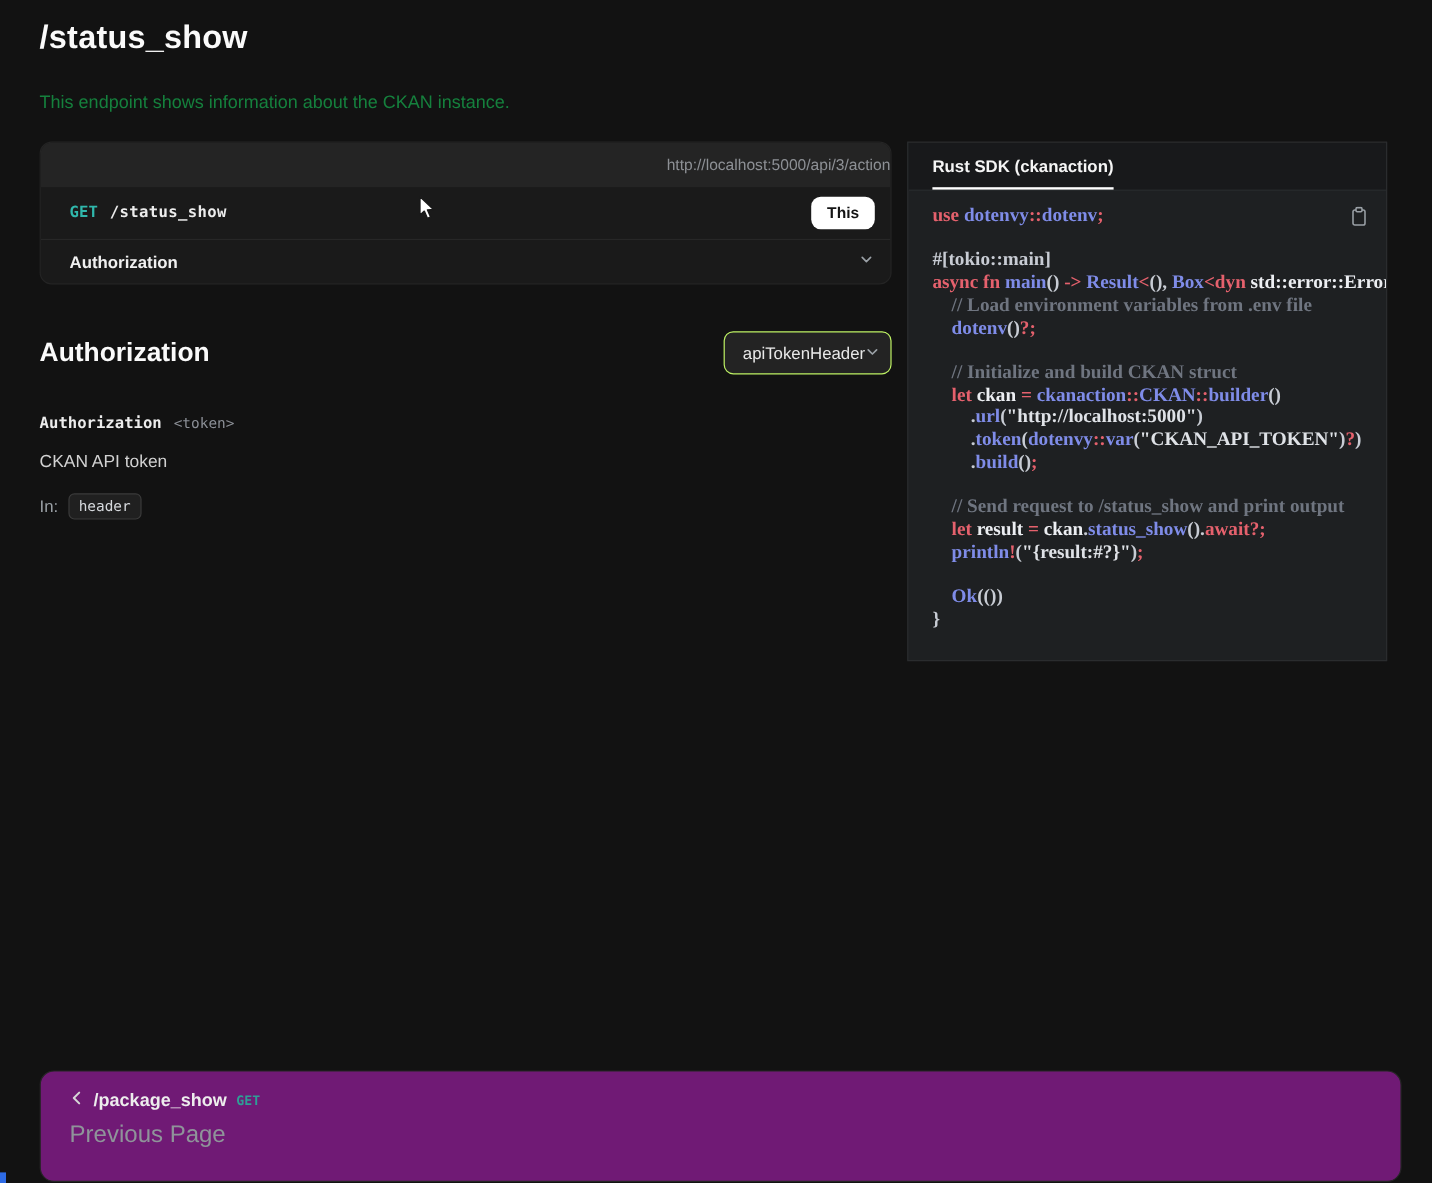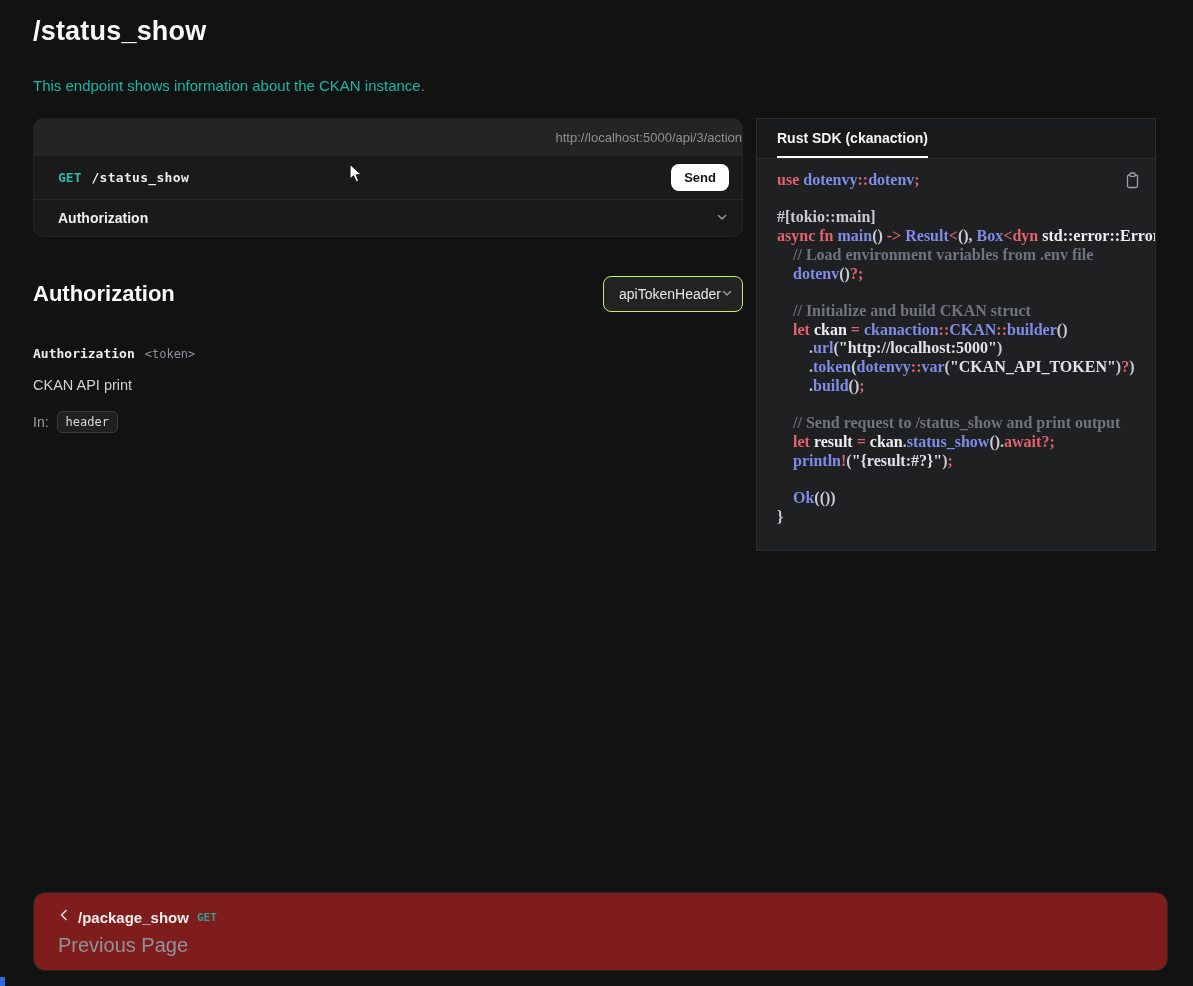--- a/index.html
+++ b/index.html
@@ -12,21 +12,21 @@
     color:#e5e5e5;
   }
 
   
   .page-title {
     position:absolute; left:33px; top:16px;
     font-size:27px; font-weight:700; color:#fafafa; letter-spacing:.2px;
   }
   .page-desc {
     position:absolute; left:33px; top:77px;
-    font-size:15px; color:#14b8a6;
+    font-size:15px; color:#15803d;
   }
 
   .playground-card {
     position:absolute; left:33px; top:118px; width:710px;
     background:#1a1a1a; border:1px solid #242424; border-radius:10px;
     overflow:hidden;
   }
   .pg-header {
     height:37px; background:#242424;
     display:flex; align-items:center; justify-content:flex-end;
@@ -117,22 +117,22 @@
   .code-line { min-height:18.7px; }
   .t-k { color:#e5616d; }
   .t-n { color:#7f8ce8; }
   .t-s { color:#dfe2e7; }
   .t-c { color:#6f7580; }
   .t-p { color:#c8ccd4; }
   .t-b { color:#eceef2; font-weight:700; }
 
   
   .footer-card {
-    position:absolute; left:33px; top:892px; width:1135px; height:79px;
-    background:#7f1d1d; border:1px solid #252525; border-radius:12px;
+    position:absolute; left:33px; top:892px; width:1135px; height:93px;
+    background:#701a75; border:1px solid #252525; border-radius:12px;
     padding:15px 24px; cursor:pointer;
   }
   .fn-row1 { display:flex; align-items:center; gap:8px; }
   .fn-title { font-size:15px; font-weight:700; color:#ededed; }
   .fn-method {
     font-family:"DejaVu Sans Mono", monospace;
     font-size:11px; font-weight:700; color:#2f9e96;
   }
   .fn-row2 { margin-top:8px; font-size:20px; color:#8f949a; }
 
@@ -145,21 +145,21 @@
 <h1 class="page-title">/status_show</h1>
 <p class="page-desc">This endpoint shows information about the CKAN instance.</p>
 
 <section class="playground-card">
   <div class="pg-header">
     <span>http://localhost:5000/api/3/action</span>
   </div>
   <div class="pg-row1">
     <span class="pg-method">GET</span>
     <span class="pg-path">/status_show</span>
-    <button class="send-btn">Send</button>
+    <button class="send-btn">This</button>
   </div>
   <div class="pg-divider"></div>
   <div class="pg-row2">
     <span class="pg-row2-label">Authorization</span>
     <span class="chev">
       <svg width="12" height="12" viewBox="0 0 12 12" fill="none">
           <path d="M2.5 4.5 L6 8 L9.5 4.5" stroke="#9aa0a6" stroke-width="1.4" stroke-linecap="round" stroke-linejoin="round"></path>
         </svg>
     </span>
   </div>
@@ -172,21 +172,21 @@
     <svg width="12" height="12" viewBox="0 0 12 12" fill="none">
         <path d="M2.5 4.5 L6 8 L9.5 4.5" stroke="#9aa0a6" stroke-width="1.4" stroke-linecap="round" stroke-linejoin="round"></path>
       </svg>
   </span>
 </div>
 
 <div class="param-row">
   <span class="param-name">Authorization</span>
   <span class="param-type">&lt;token&gt;</span>
 </div>
-<p class="param-desc">CKAN API print</p>
+<p class="param-desc">CKAN API token</p>
 <div class="in-row">
   <span class="in-label">In:</span>
   <span class="in-chip">header</span>
 </div>
 
 <aside class="sdk-panel">
   <div class="sdk-header">
     <div class="sdk-tab">Rust SDK (ckanaction)</div>
   </div>
   <div class="sdk-body">

